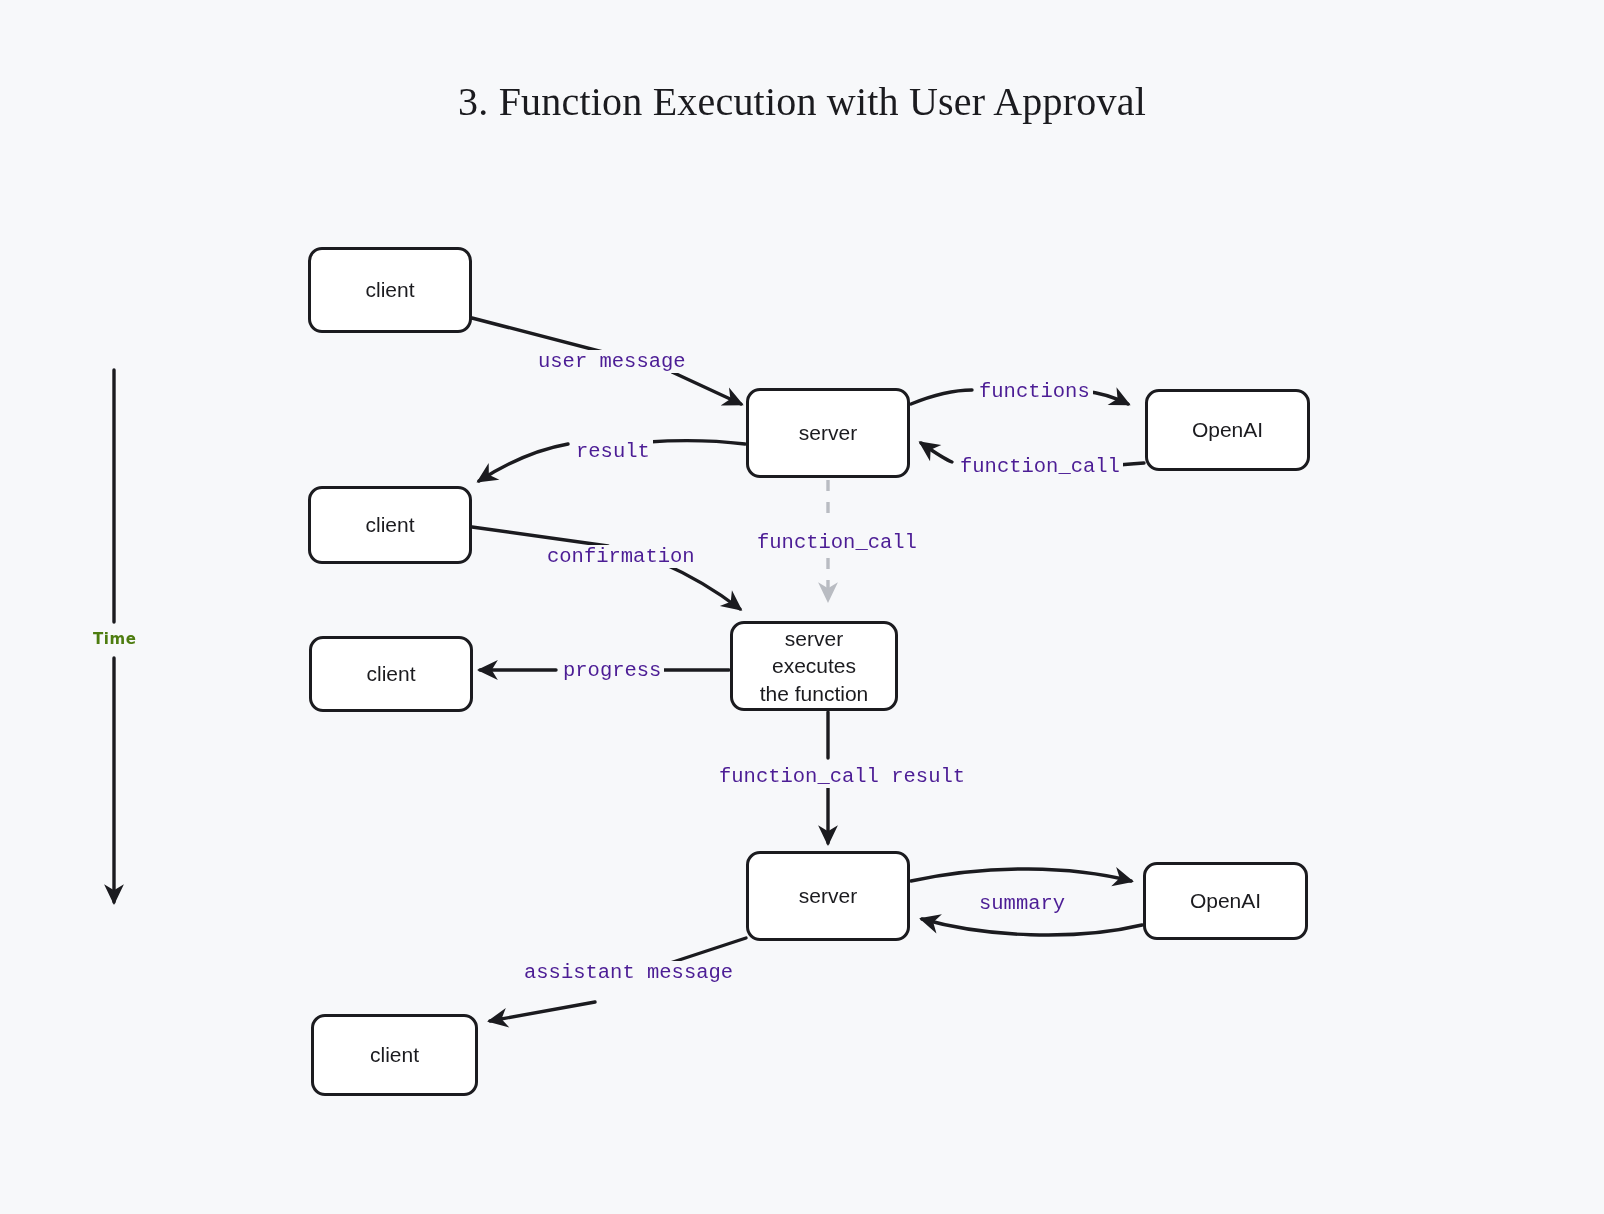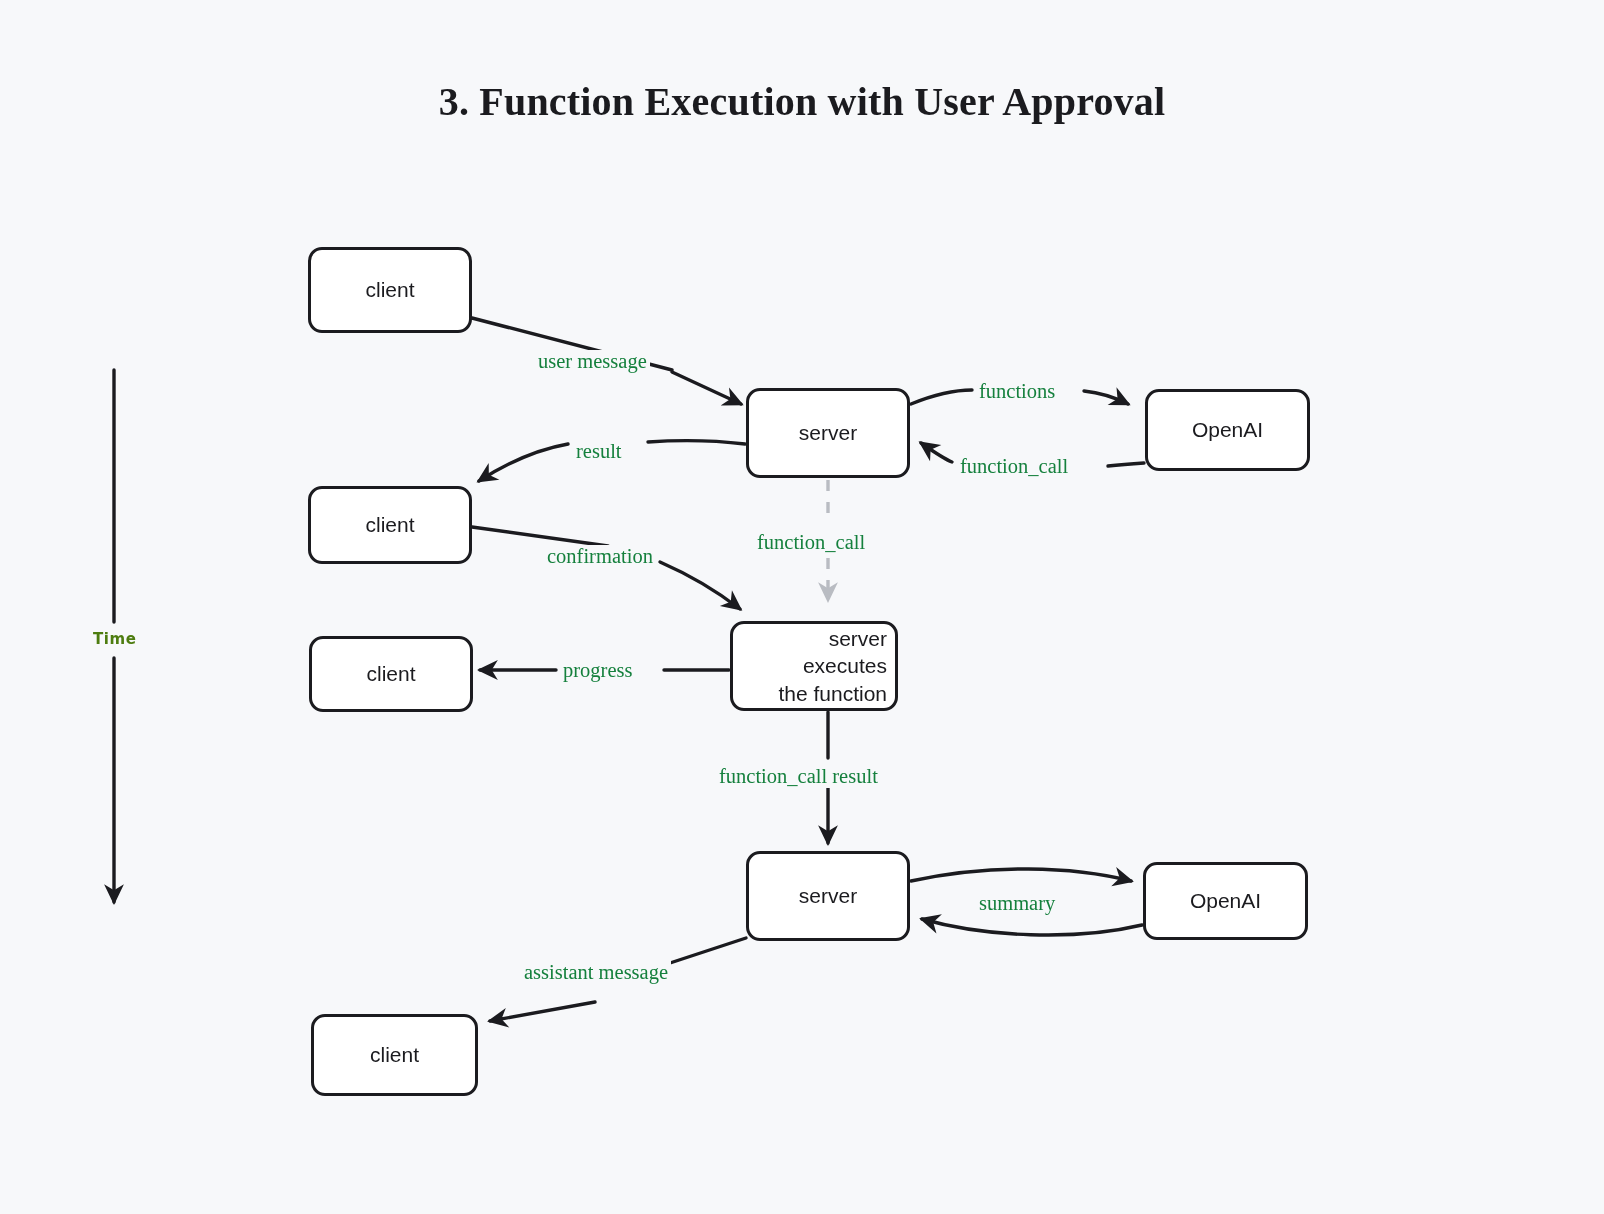--- a/index.html
+++ b/index.html
@@ -19,50 +19,50 @@
     width: 1604px;
     height: 1214px;
   }
   .title {
     position: absolute;
     left: 0;
     top: 78px;
     width: 1604px;
     text-align: center;
     font-family: "Liberation Serif", "DejaVu Serif", serif;
-    font-weight: bold;
+    font-weight: normal;
     font-size: 40px;
     letter-spacing: 0.2px;
     color: #1b1b1f;
     white-space: nowrap;
   }
   
   .node {
     position: absolute;
     box-sizing: border-box;
     background: #ffffff;
     border: 3.5px solid #1b1b1f;
     border-radius: 14px;
     display: flex;
     align-items: center;
     justify-content: center;
-    text-align: right;
+    text-align: center;
     font-family: "Liberation Sans", sans-serif;
     font-size: 21px;
     color: #1b1b1f;
     line-height: 1.30;
     padding: 4px 8px;
   }
   .node.two-line { font-size: 21px; }
   
   .edge-label {
     position: absolute;
-    font-family: Liberation Serif, serif;
+    font-family: Liberation Mono, monospace;
     font-size: 20.5px;
-    color: #15803d;
+    color: #4c1d95;
     white-space: nowrap;
     background: #f7f8fa;
     padding: 0 3px;
     letter-spacing: 0px;
   }
   
   .time-label {
     position: absolute;
     font-family: "DejaVu Sans", sans-serif;
     font-weight: bold;

